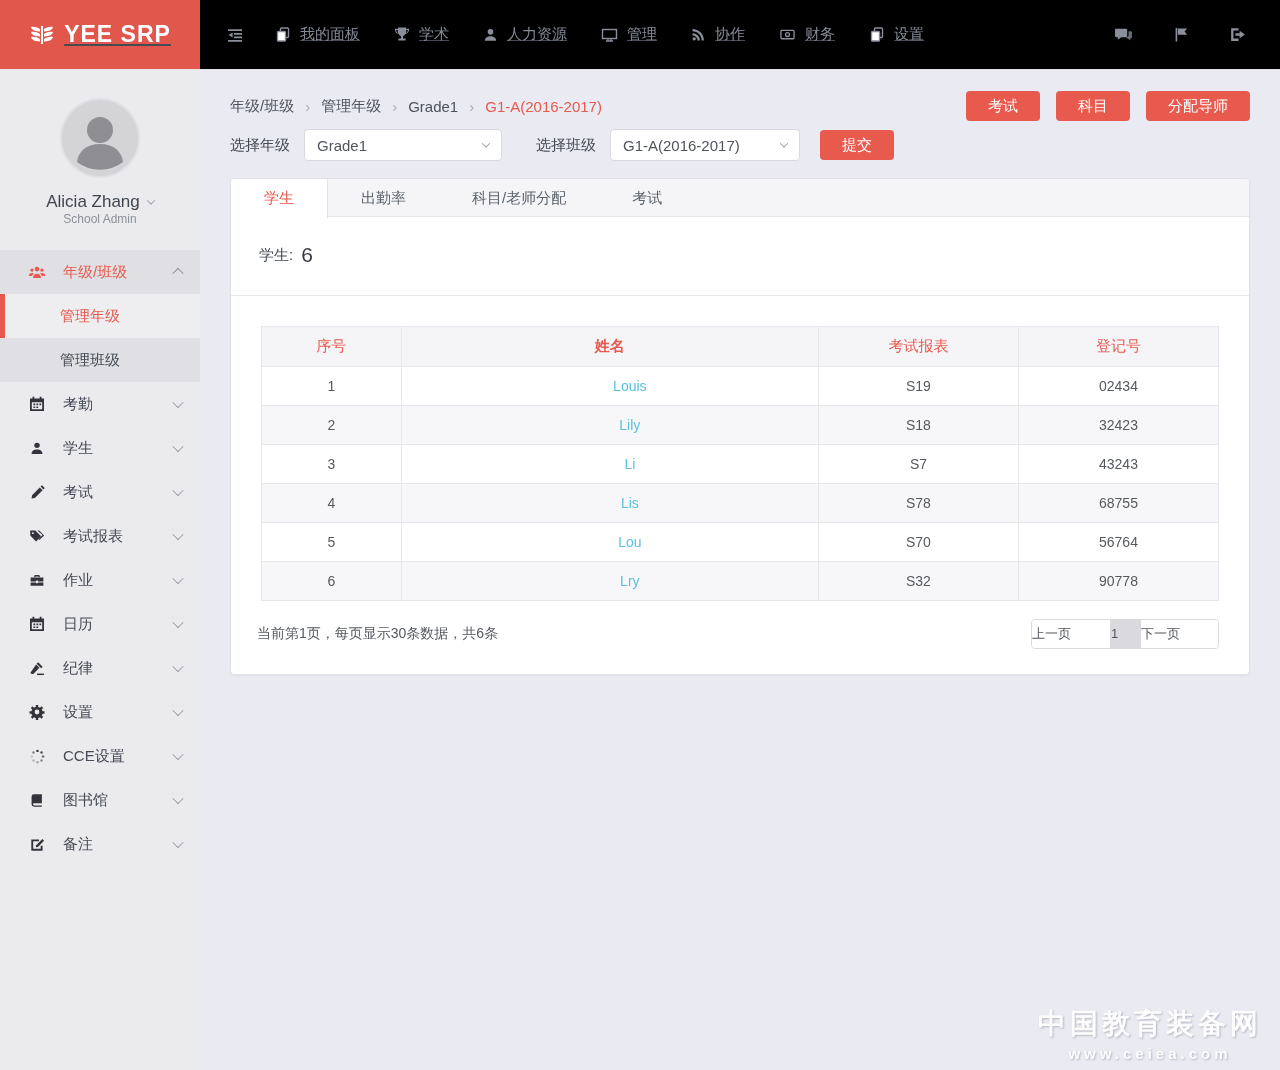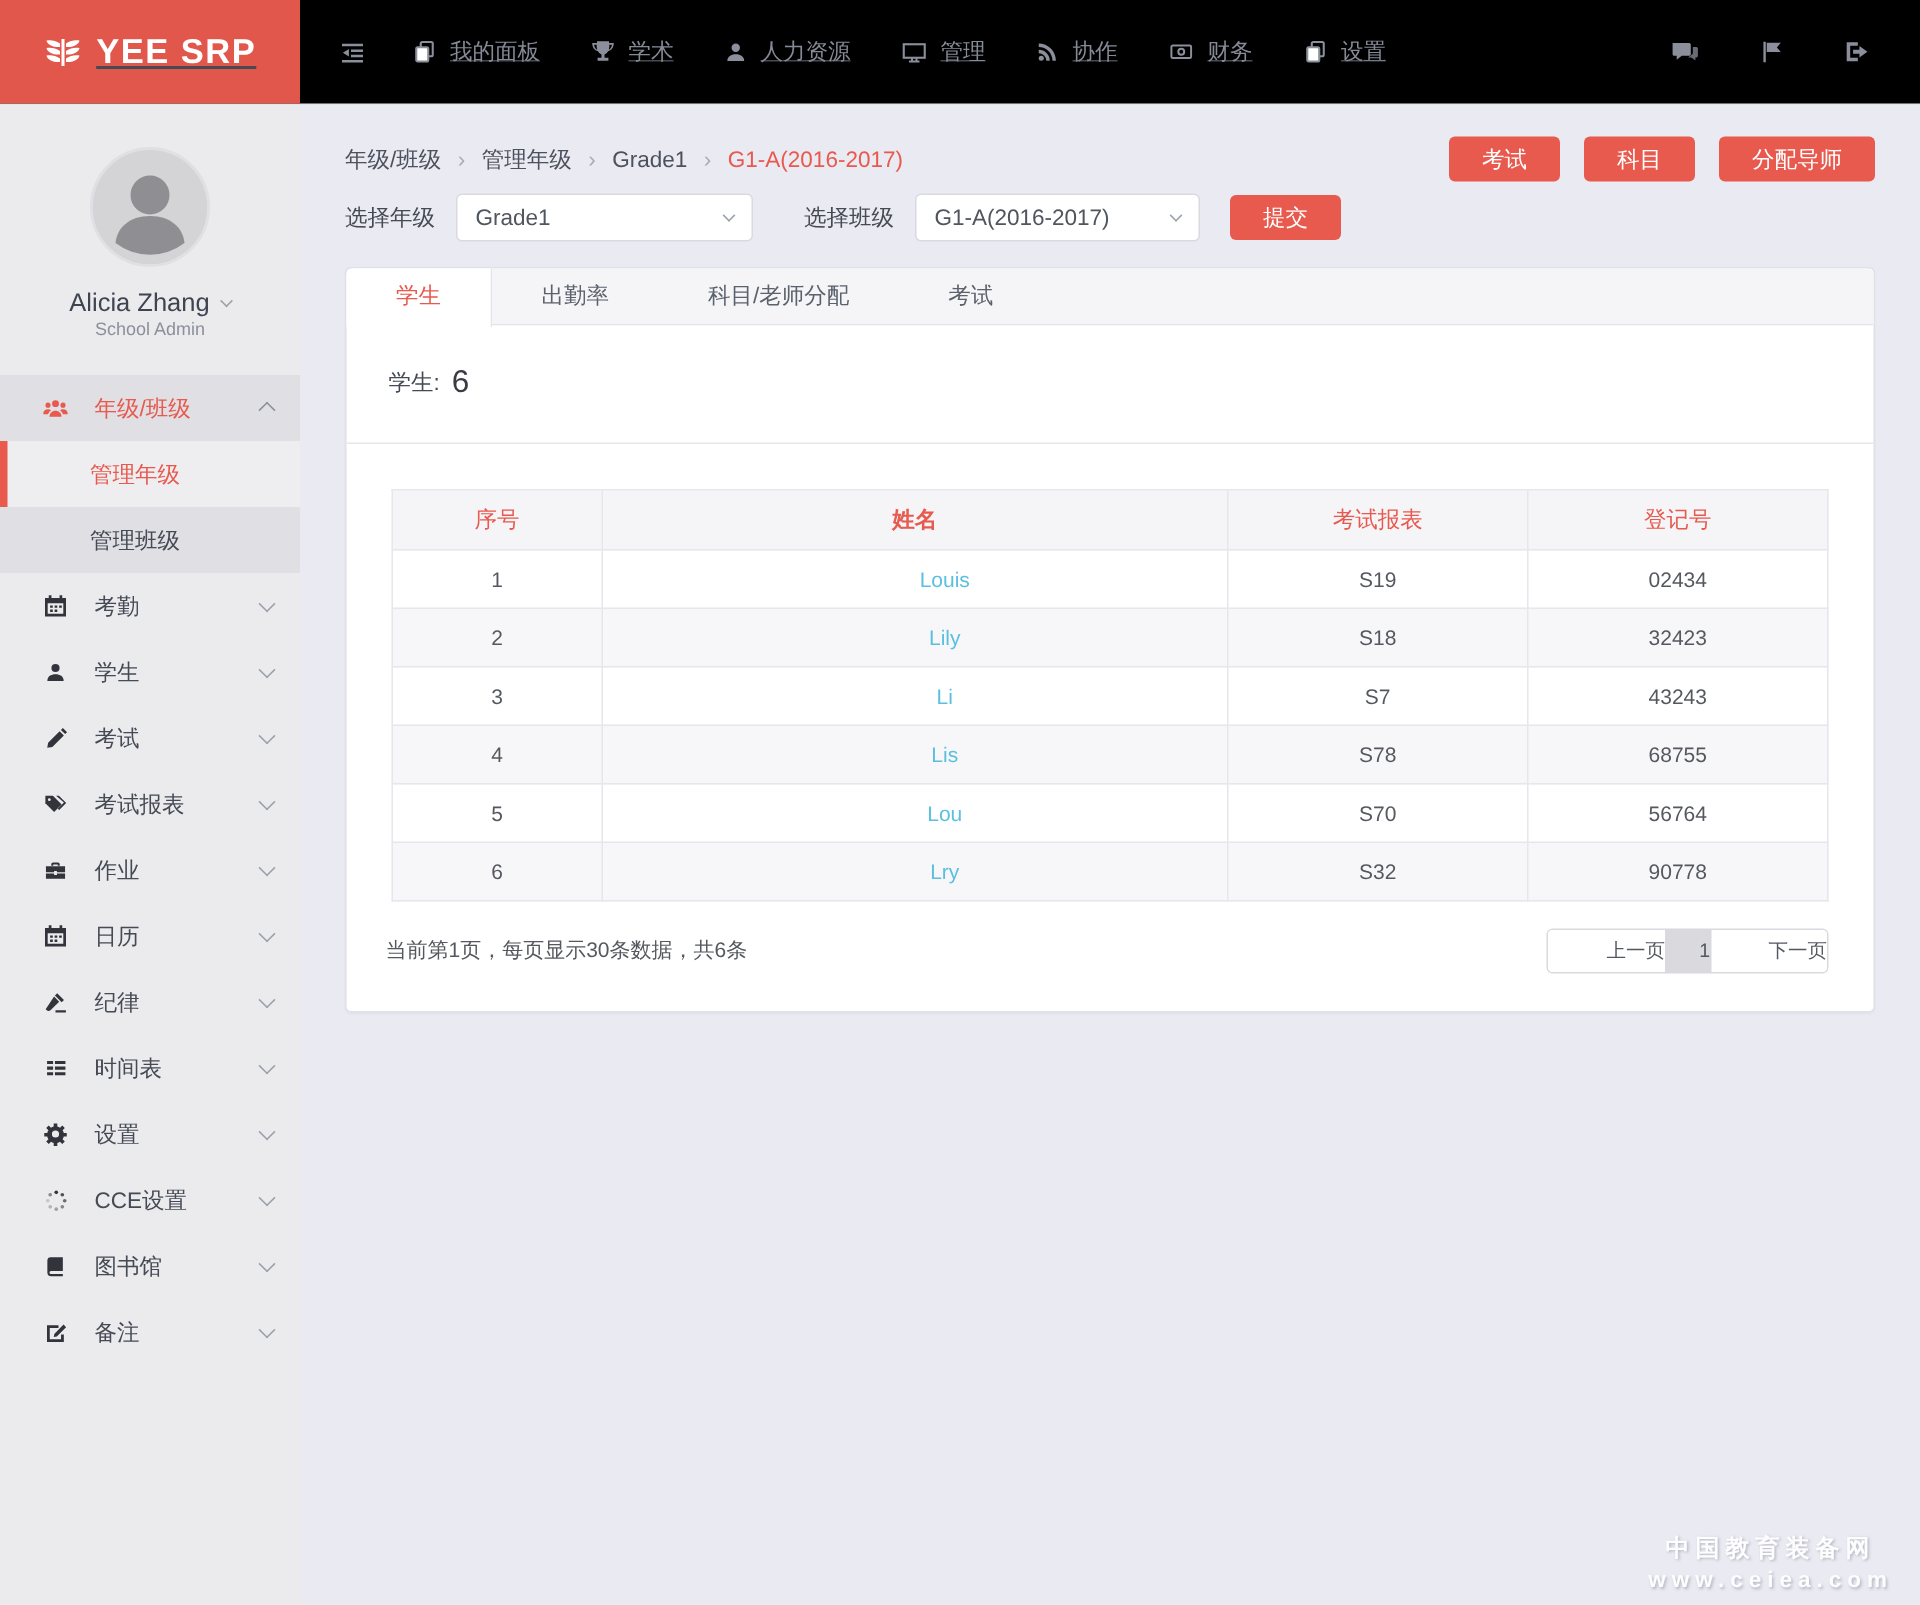--- a/index.html
+++ b/index.html
@@ -121,32 +121,32 @@
   }
   .students tr.striped td { background:#f7f7fa; }
   .students .c-no { width:14.6%; } .students .c-name { width:43.6%;font-weight:bold; }
   .students .c-adm { width:20.9%; } .students .c-reg { width:20.9%; }
   a.stu-link { color:#5bc0de; text-decoration:none; cursor:pointer;margin-left:40px; }
 
   .pagi-row { display:flex; align-items:center; padding:18px 30px 0 26px; }
   .pagi-info { font-size:14px; color:#55595f; }
   .pager { margin-left:auto; display:flex; border:1px solid #d9d9e0; border-radius:4px; overflow:hidden; background:#fff; }
   .pg-btn {
-    min-width:78px; height:28px; line-height:28px; text-align:right;
+    min-width:78px; height:28px; line-height:28px; text-align:left;
     font-size:13px; color:#55595f; cursor:pointer; background:#fff;
   }
   .pg-btn + .pg-btn { border-left:1px solid #d9d9e0; }
   .pg-btn.current { min-width:30px; background:#d9d9de; }
 
   
   .watermark {
     position:absolute; right:18px; bottom:8px; text-align:center;
     color:#fdfdfe; text-shadow:1px 1px 2px rgba(120,120,140,.45); user-select:none;
   }
-  .wm1 { font-family:"DejaVu Serif","Liberation Serif",serif; font-size:16px; font-weight:bold; letter-spacing:4px; }
+  .wm1 { font-family:"DejaVu Serif","Liberation Serif",serif; font-size:28px; font-weight:bold; letter-spacing:4px; }
   .wm2 { font-size:15px; font-weight:bold; letter-spacing:4px; margin-top:2px; }
 </style>
 </head>
 <body>
 
 <div class="header">
   <div class="logo">
     <span>
       <svg width="26" height="24" viewBox="0 0 26 24" fill="#fff">
         <path d="M12 3v18h2V3z"></path>
@@ -369,29 +369,20 @@
         <svg width="16" height="15" viewBox="0 0 16 16" fill="currentColor">
           <path d="M9.2 1.2 14 6l-1.6 1.6-4.8-4.8z"></path>
           <path d="M7 4.6 10.6 8.2 4.6 14.2c-.9.9-2.1.9-3 0l-.6-.6z" transform="translate(0,-1)"></path>
           <path d="M8 13.4h7.4V15H8z"></path>
         </svg>
       </span>
       <span class="mi-label">纪律</span>
       <i class="chev down"></i>
     </div>
 
-    <div class="menu-item">
-      <span class="mi-ic">
-        <svg width="17" height="14" viewBox="0 0 16 16" fill="currentColor">
-          <path d="M1 2.6h4.6v2.4H1zm0 4.3h4.6v2.4H1zm0 4.3h4.6v2.4H1zM7 2.6h8v2.4H7zm0 4.3h8v2.4H7zm0 4.3h8v2.4H7z"></path>
-        </svg>
-      </span>
-      <span class="mi-label">时间表</span>
-      <i class="chev down"></i>
-    </div>
 
     <div class="menu-item">
       <span class="mi-ic">
         <svg width="16" height="16" viewBox="0 0 16 16" fill="currentColor" fill-rule="evenodd">
           <path d="M6.8 1h2.4v2a5.2 5.2 0 0 1 1.8.8l1.5-1.5L14.2 4l-1.5 1.5c.4.5.7 1.1.8 1.8h2v2.4h-2a5.2 5.2 0 0 1-.8 1.8l1.5 1.5-1.7 1.7-1.5-1.5a5.2 5.2 0 0 1-1.8.8v2H6.8v-2a5.2 5.2 0 0 1-1.8-.8l-1.5 1.5L1.8 13l1.5-1.5a5.2 5.2 0 0 1-.8-1.8h-2V7.3h2c.1-.7.4-1.3.8-1.8L1.8 4l1.7-1.7L5 3.8c.5-.4 1.1-.7 1.8-.8zM8 5.6A2.4 2.4 0 1 0 8 10.4 2.4 2.4 0 0 0 8 5.6z"></path>
         </svg>
       </span>
       <span class="mi-label">设置</span>
       <i class="chev down"></i>
     </div>

